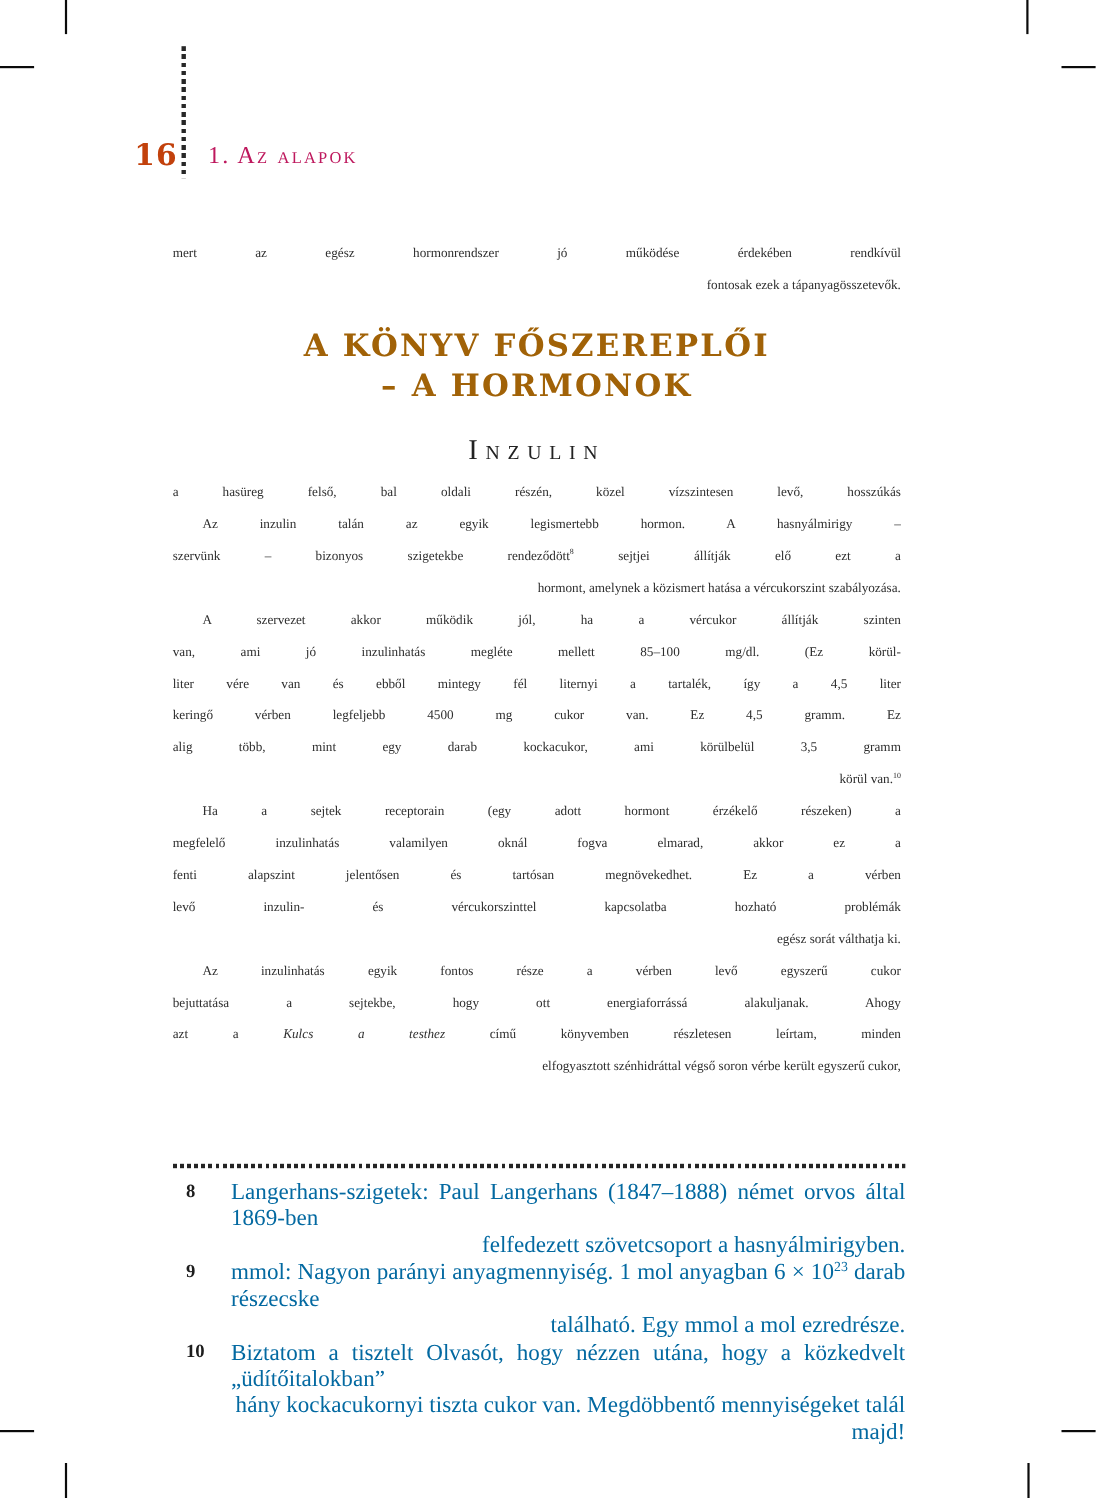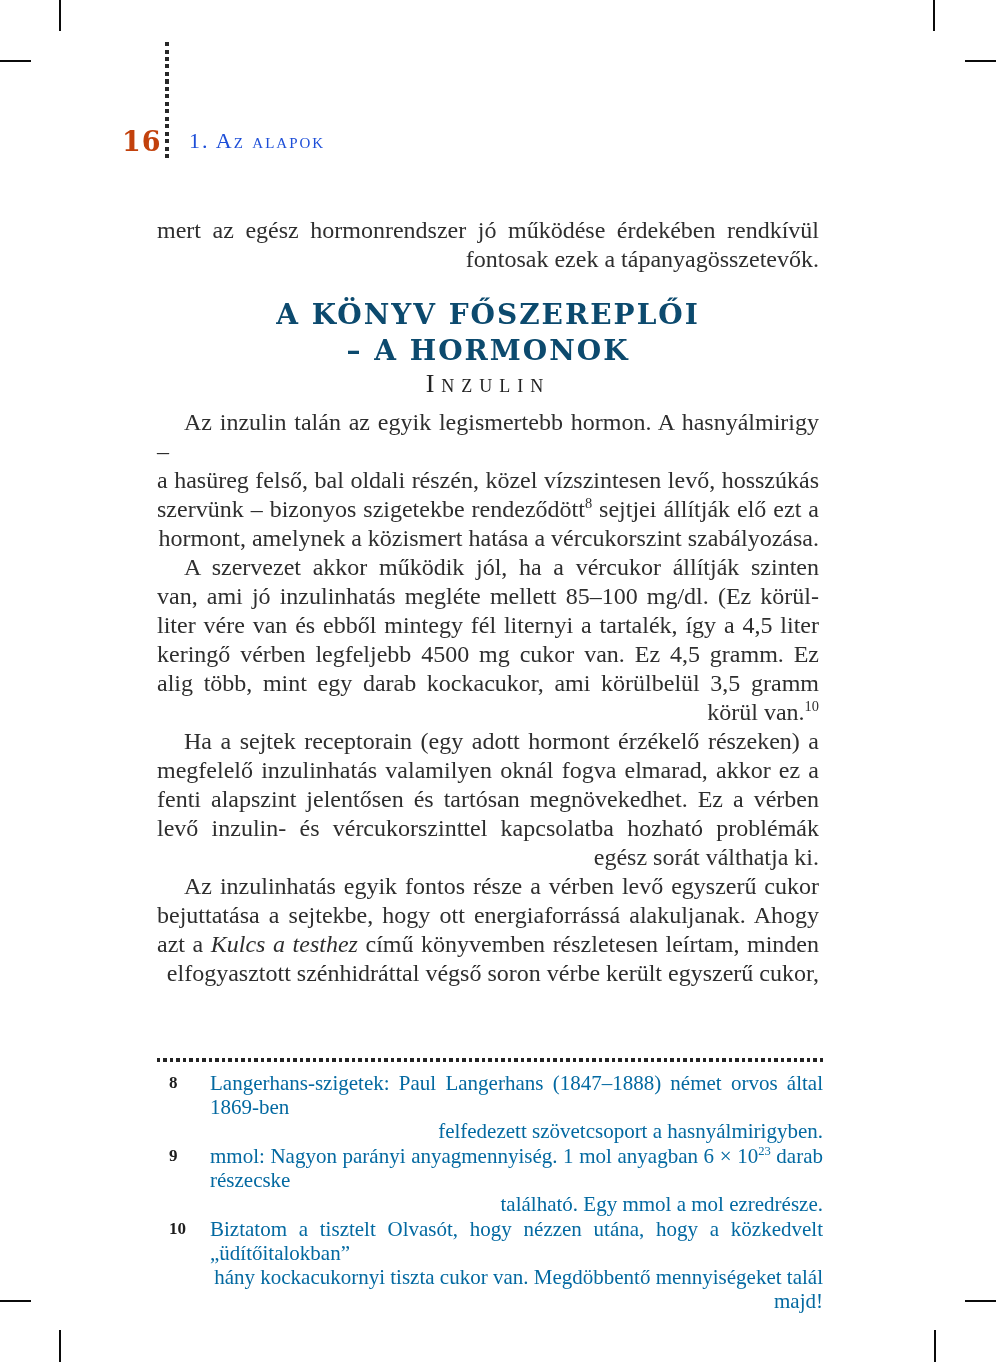--- a/index.html
+++ b/index.html
@@ -26,39 +26,39 @@
     position: absolute; left: 122px; top: 126px;
     font-family: "DejaVu Serif", serif;
     font-weight: bold; font-size: 27px; color: #c2410c; letter-spacing: 1px;
   }
   .head-dots {
     position: absolute; left: 165px; top: 42px; width: 4px; height: 120px;
     background: repeating-linear-gradient(to bottom, #272727 0 4px, transparent 4px 7.5px);
   }
   .chapter {
     position: absolute; left: 189px; top: 128px;
-    font-variant: small-caps; font-size: 22px; letter-spacing: 2px; color: #1d4ed8;
+    font-variant: small-caps; font-size: 22px; letter-spacing: 2px; color: #be185d;
   }
 
   
   .main { position: absolute; left: 157px; top: 216px; width: 662px; }
-  .bline { font-size: 24px; line-height: 29px; }
+  .bline { font-size: 12px; line-height: 29px; }
   .just  { text-align: justify; text-align-last: justify; }
   .lastln{ text-align: right; }
   .ind   { text-indent: 27px; }
   sup { font-size: 60%; line-height: 0; vertical-align: super; letter-spacing: 0; }
   i { font-style: italic; }
 
   .heading {
     margin-top: 23px; text-align: center;
     font-family: "DejaVu Serif", serif; font-weight: bold;
-    font-size: 28px; line-height: 36px; letter-spacing: 2px; color: #0c4a6e;
+    font-size: 28px; line-height: 36px; letter-spacing: 2px; color: #a16207;
   }
   .subheading {
-    margin-bottom: 9px; text-align: center;
+    margin-top: 25px; margin-bottom: 9px; text-align: center;
     font-variant: small-caps; font-size: 26px; letter-spacing: 7px; color: #222222;
   }
 
   
   .footnotes { position: absolute; left: 157px; top: 1058px; width: 666px; }
   .fn-rule {
     height: 4px; margin-bottom: 9px;
     background: repeating-linear-gradient(to right, #242424 0 3.5px, transparent 3.5px 6.5px);
   }
   .fn { position: relative; padding-left: 53px; margin-bottom: 1px; }
@@ -91,22 +91,22 @@
         <div class="bline just">mert az egész hormonrendszer jó működése érdekében rendkívül</div>
         <div class="bline lastln">fontosak ezek a tápanyagösszetevők.</div>
       </div>
     <div class="heading">
       <div>A KÖNYV FŐSZEREPLŐI</div>
       <div>– A HORMONOK</div>
     </div>
     <div class="subheading">Inzulin</div>
     <div id="paras">
         <div>
+          <div class="bline just">a hasüreg felső, bal oldali részén, közel vízszintesen levő, hosszúkás</div>
           <div class="bline just ind">Az inzulin talán az egyik legismertebb hormon. A hasnyálmirigy –</div>
-          <div class="bline just">a hasüreg felső, bal oldali részén, közel vízszintesen levő, hosszúkás</div>
           <div class="bline just">szervünk – bizonyos szigetekbe rendeződött<sup>8</sup> sejtjei állítják elő ezt a</div>
           <div class="bline lastln">hormont, amelynek a közismert hatása a vércukorszint szabályozása.</div>
         </div>
         <div>
           <div class="bline just ind">A szervezet akkor működik jól, ha a vércukor állítják szinten</div>
           <div class="bline just">van, ami jó inzulinhatás megléte mellett 85–100 mg/dl. (Ez körül-</div>
           <div class="bline just">liter vére van és ebből mintegy fél liternyi a tartalék, így a 4,5 liter</div>
           <div class="bline just">keringő vérben legfeljebb 4500 mg cukor van. Ez 4,5 gramm. Ez</div>
           <div class="bline just">alig több, mint egy darab kockacukor, ami körülbelül 3,5 gramm</div>
           <div class="bline lastln">körül van.<sup>10</sup></div>

